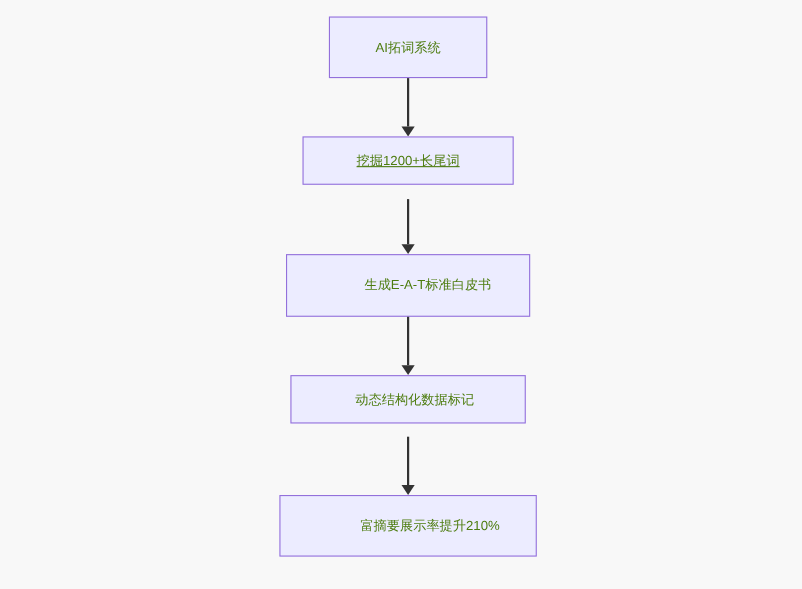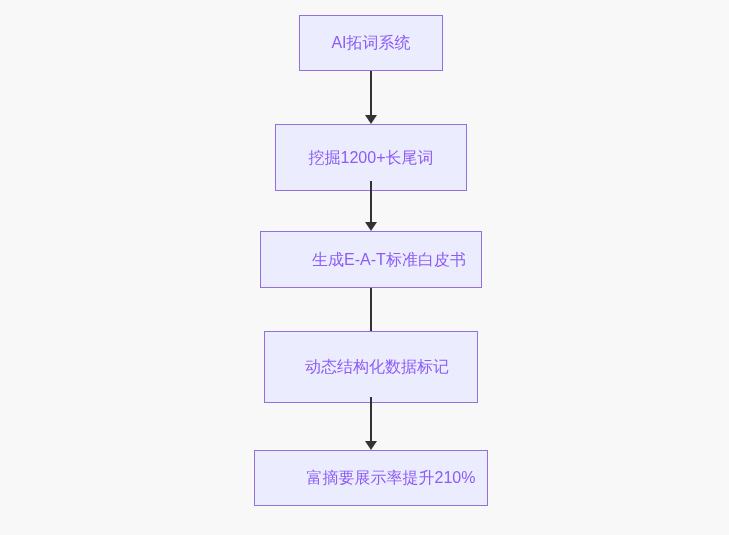--- a/index.html
+++ b/index.html
@@ -16,22 +16,22 @@
   .canvas {
     position: relative;
     width: 729px;
     height: 535px;
   }
   .node {
     position: absolute;
     box-sizing: border-box;
     background: #ECECFF;
     border: 1px solid #9370DB;
-    color: #8b5cf6;
-    font-size: 16px;
+    color: #4d7c0f;
+    font-size: 12px;
     display: flex;
     align-items: center;
     justify-content: center;
     text-align: center;
     line-height: 1.2;
   }
   .edge {
     position: absolute;
     width: 12px;
     transform: translateX(-50%);
@@ -60,39 +60,39 @@
 
   <div class="node" style="left:299px; top:15px; width:144px; height:56px;">
     <span>AI拓词系统</span>
   </div>
 
   <div class="edge" style="left:371px; top:71px; height:53px;">
     <div class="edge-line"></div>
     <div class="arrowhead"></div>
   </div>
 
-  <div class="node" style="left:275px; top:124px; width:192px; height:67px;">
+  <div class="node" style="left:275px; top:124px; width:192px; height:44px;text-decoration:underline;">
     <span>挖掘1200+长尾词</span>
   </div>
 
   <div class="edge" style="left:371px; top:181px; height:50px;">
     <div class="edge-line"></div>
     <div class="arrowhead"></div>
   </div>
 
   <div class="node" style="left:260px; top:231px; width:222px; height:57px;padding-left:36px;">
     <span>生成E-A-T标准白皮书</span>
   </div>
 
   <div class="edge" style="left:371px; top:288px; height:53px;">
     <div class="edge-line"></div>
     <div class="arrowhead"></div>
   </div>
 
-  <div class="node" style="left:264px; top:331px; width:214px; height:72px;padding-left:12px;">
+  <div class="node" style="left:264px; top:341px; width:214px; height:44px;padding-left:12px;">
     <span>动态结构化数据标记</span>
   </div>
 
   <div class="edge" style="left:371px; top:397px; height:53px;">
     <div class="edge-line"></div>
     <div class="arrowhead"></div>
   </div>
 
   <div class="node" style="left:254px; top:450px; width:234px; height:56px;padding-left:40px;">
     <span>富摘要展示率提升210%</span>

